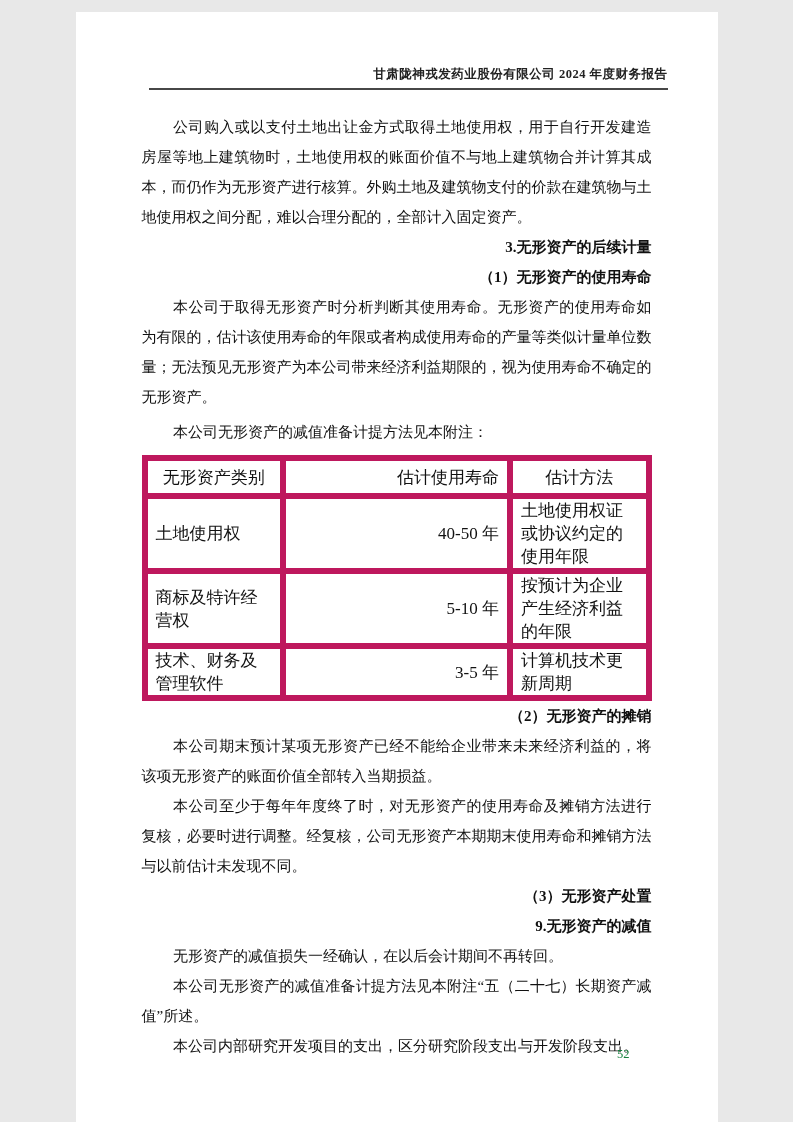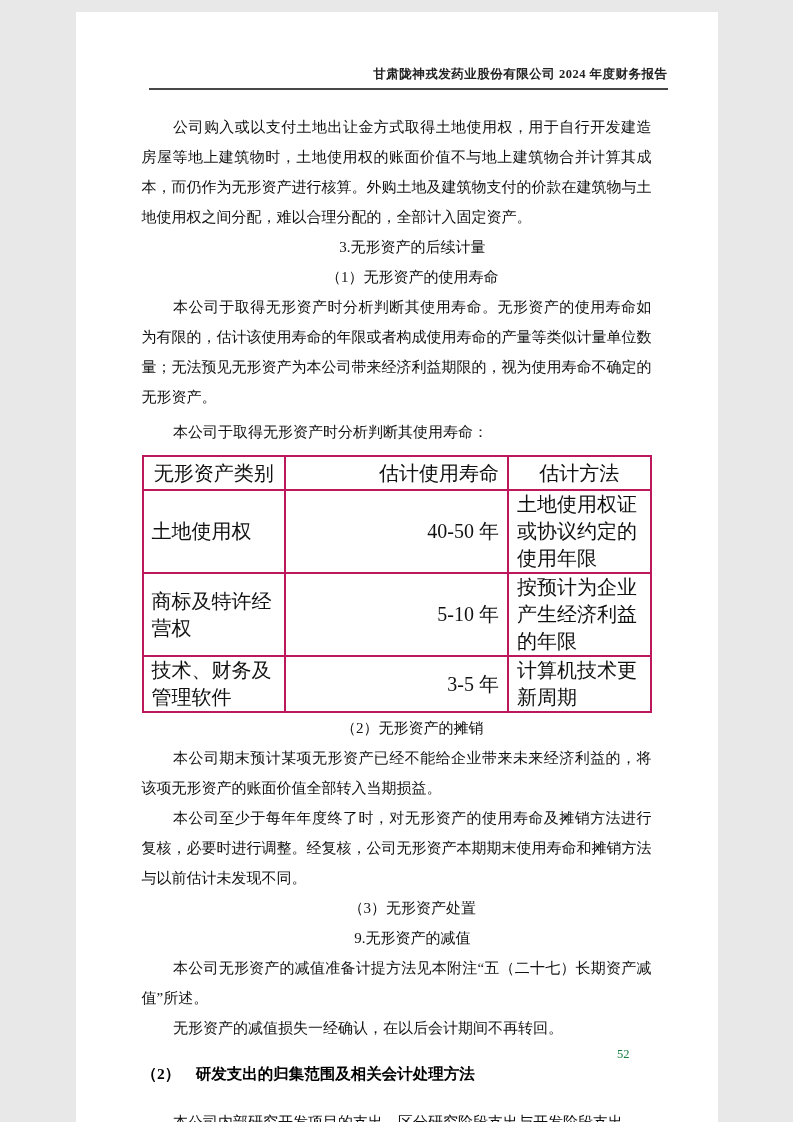--- a/index.html
+++ b/index.html
@@ -32,32 +32,32 @@
     margin: 22px 66px 0 66px;
   }
   .p, .sub-h {
     margin: 0;
     font-size: 15px;
     line-height: 30px;
     text-align: justify;
     text-indent: 2.1em;
     color: #111;
   }
-  .sub-h { text-align: center; }
+  .sub-h { text-align: right; font-weight: bold; }
   .intro { margin-top: 5px; }
   table.ul-table {
     width: 100%;
     border-collapse: collapse;
     margin-top: 8px;
     table-layout: fixed;
   }
   table.ul-table th, table.ul-table td {
-    border: 2px solid #be185d;
+    border: 6px solid #be185d;
     height: 32px;
-    font-size: 20px;
+    font-size: 17px;
     font-weight: normal;
     padding: 0 8px;
     color: #111;
   }
   table.ul-table th { text-align: center; }
   table.ul-table td.c1 { text-align: left; width: 205px; }
   table.ul-table td.c2, table.ul-table th.c2 { text-align: right; width: 205px; }
   table.ul-table td.c3 { text-align: left; }
   .bold-heading {
     margin: 18px 0 20px 0;
@@ -85,21 +85,21 @@
 
   <div class="content">
 
     <p class="p">公司购入或以支付土地出让金方式取得土地使用权，用于自行开发建造房屋等地上建筑物时，土地使用权的账面价值不与地上建筑物合并计算其成本，而仍作为无形资产进行核算。外购土地及建筑物支付的价款在建筑物与土地使用权之间分配，难以合理分配的，全部计入固定资产。</p>
 
     <p class="sub-h">3.无形资产的后续计量</p>
     <p class="sub-h">（1）无形资产的使用寿命</p>
 
     <p class="p">本公司于取得无形资产时分析判断其使用寿命。无形资产的使用寿命如为有限的，估计该使用寿命的年限或者构成使用寿命的产量等类似计量单位数量；无法预见无形资产为本公司带来经济利益期限的，视为使用寿命不确定的无形资产。</p>
 
-    <p class="p intro">本公司于取得无形资产时分析判断其使用寿命：</p>
+    <p class="p intro">本公司无形资产的减值准备计提方法见本附注：</p>
 
     <table class="ul-table">
       <thead>
         <tr>
           <th>无形资产类别</th>
           <th class="c2">估计使用寿命</th>
           <th>估计方法</th>
         </tr>
       </thead>
       <tbody>
@@ -121,23 +121,22 @@
       </tbody>
     </table>
 
     <p class="sub-h">（2）无形资产的摊销</p>
     <p class="p">本公司期末预计某项无形资产已经不能给企业带来未来经济利益的，将该项无形资产的账面价值全部转入当期损益。</p>
     <p class="p">本公司至少于每年年度终了时，对无形资产的使用寿命及摊销方法进行复核，必要时进行调整。经复核，公司无形资产本期期末使用寿命和摊销方法与以前估计未发现不同。</p>
 
     <p class="sub-h">（3）无形资产处置</p>
 
     <p class="sub-h">9.无形资产的减值</p>
+    <p class="p">无形资产的减值损失一经确认，在以后会计期间不再转回。</p>
     <p class="p">本公司无形资产的减值准备计提方法见本附注“五（二十七）长期资产减值”所述。</p>
-    <p class="p">无形资产的减值损失一经确认，在以后会计期间不再转回。</p>
 
-    <p class="bold-heading">（2）　研发支出的归集范围及相关会计处理方法</p>
     <p class="p">本公司内部研究开发项目的支出，区分研究阶段支出与开发阶段支出。</p>
 
   </div>
 
   <div class="page-number">52</div>
 
 </div>
 
 </body></html>

